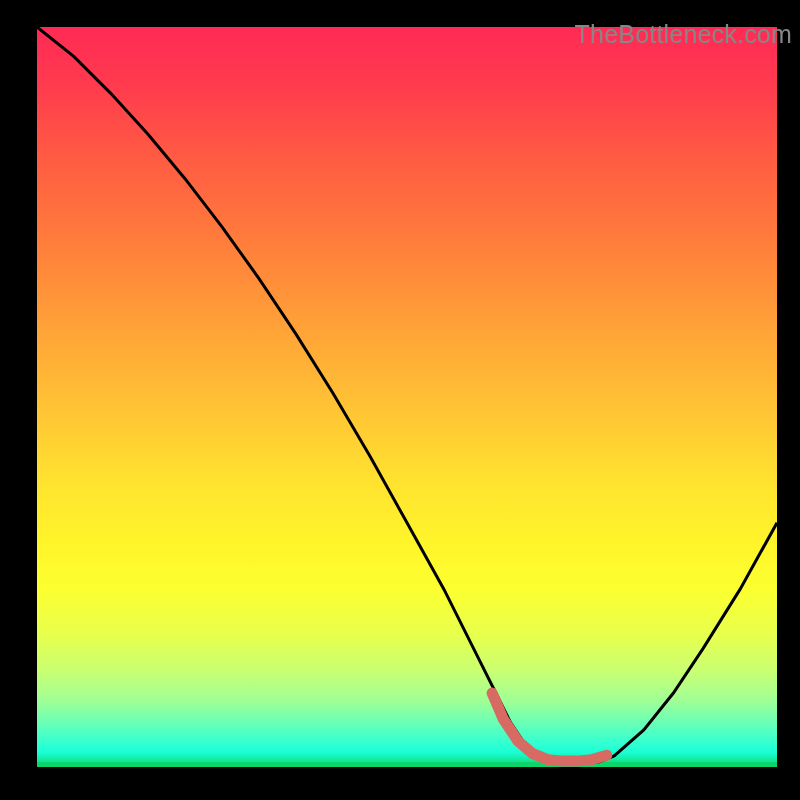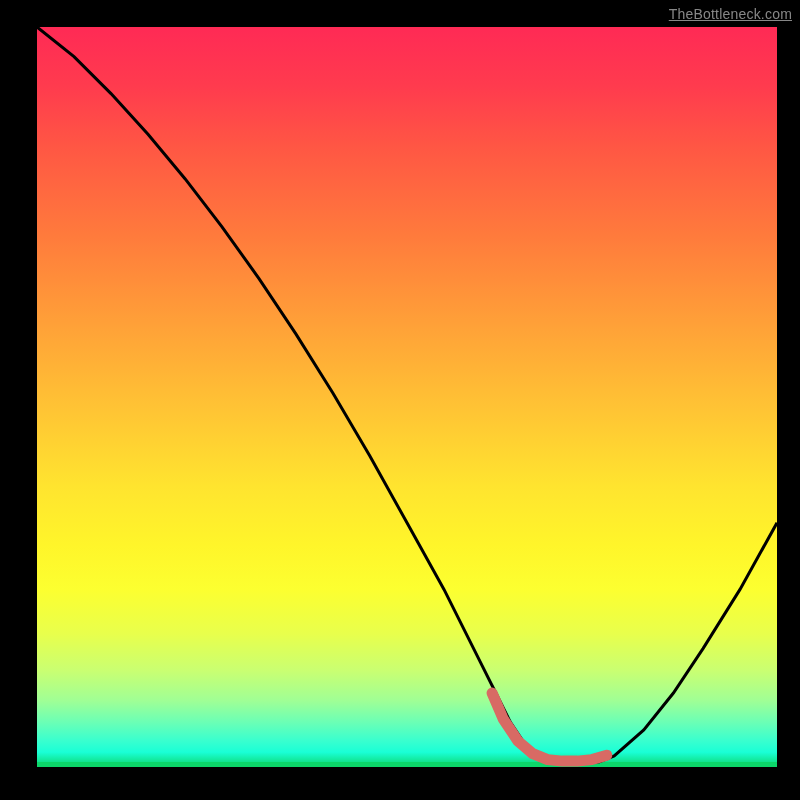--- a/index.html
+++ b/index.html
@@ -35,29 +35,28 @@
       #e8ff4c 82%,
       #c9ff72 87%,
       #a0ff95 91%,
       #6affb6 94%,
       #38ffcf 96.5%,
       #1affd6 98%,
       #0cd66a 100%);
   }
   .watermark {
     position: absolute;
-    top: 6px;
+    top: 20px;
     right: 8px;
     color: #878787;
-    font-size: 14px;
+    font-size: 25px;
     font-weight: 500;
     letter-spacing: 0.2px;
     z-index: 30;
     user-select: none;
-    text-decoration: underline;
   }
   svg.curve {
     position: absolute;
     left: 0;
     top: 0;
     width: 740px;
     height: 740px;
     z-index: 20;
   }
   .floor {

